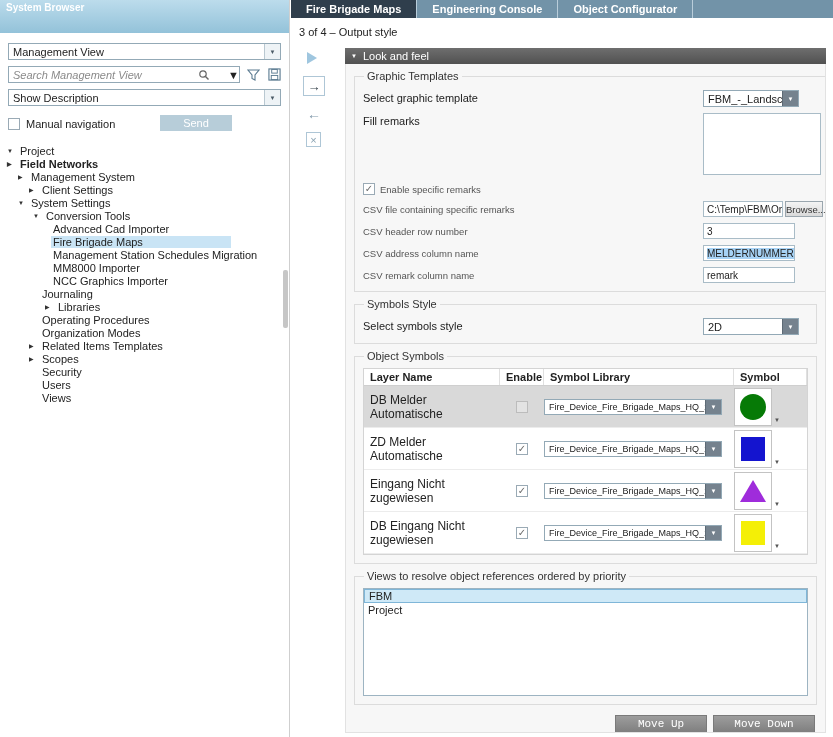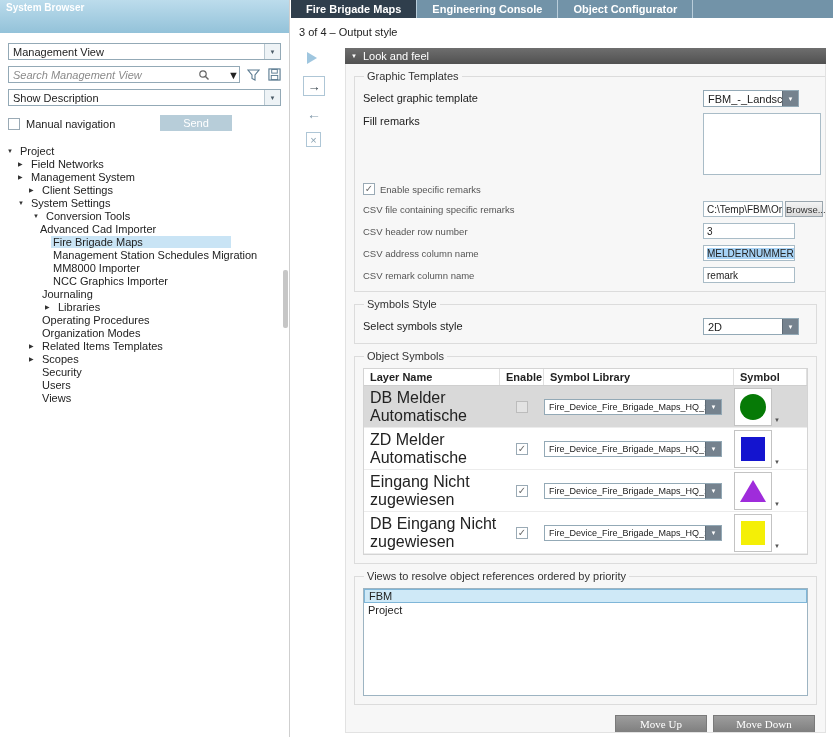--- a/index.html
+++ b/index.html
@@ -132,41 +132,41 @@
     font-weight:bold; font-size:11px; padding-left:6px; height:100%; display:flex; align-items:center;
     border-right:1px solid #e0e0e0;
   }
   .c1 { width:136px; flex:0 0 136px; }
   .c2 { width:44px; flex:0 0 44px; }
   .c3 { width:190px; flex:0 0 190px; }
   .c4 { flex:1; }
   .obj-row { display:flex; align-items:center; height:42px; border-bottom:1px solid #ececec; background:#fff; }
   .obj-row.selected { background:#d9d9d9; }
   .obj-row .oc { display:flex; align-items:center; height:100%; }
-  .obj-row .c1 { padding-left:6px; font-size:16px; }
+  .obj-row .c1 { padding-left:6px; font-size:12px; }
   .obj-row .c2 { justify-content:center; }
   .obj-row .c3 { padding-right:6px; }
   .table-combo { width:178px; flex:0 0 178px; height:16px; }
   .table-combo .combo-txt { font-size:9px; }
   .symbol-box {
     width:38px; height:38px; background:#fff; border:1px solid #c3c3c3;
     display:flex; align-items:center; justify-content:center;
   }
   .symbol-dd { font-size:6px; color:#555; margin-left:2px; align-self:flex-end; margin-bottom:4px; }
   .shape.circle { width:26px; height:26px; border-radius:50%; }
   .shape.square { width:24px; height:24px; }
   .shape.triangle { width:0; height:0; border-left:13px solid transparent; border-right:13px solid transparent; border-bottom:22px solid #000; }
   
   .views-list { margin-top:4px; height:108px; background:#fff; border:1px solid #9db4c2; overflow:hidden; }
   .view-item { height:14px; line-height:14px; padding-left:4px; font-size:11px; }
   .view-item.selected { background:#cfe9f7; border:1px solid #7fb6d8; line-height:12px; }
   .btn-row { display:flex; justify-content:flex-end; gap:6px; margin:10px 10px 0 0; }
   .gray-btn {
     height:18px; color:#fff; font-size:11px; border:1px solid #7a7a7a;
-    background:linear-gradient(#9d9d9d,#7f7f7f); font-family:Liberation Serif, serif;
+    background:linear-gradient(#9d9d9d,#7f7f7f); font-family:Liberation Mono, monospace;
   }
   .btn-up { width:92px; }
   .btn-down { width:102px; }
 </style>
 </head>
 <body>
 
 <aside class="left-panel">
   <div class="lp-header">System Browser</div>
   <div class="lp-controls">
@@ -206,41 +206,41 @@
       <span class="checkbox"></span>
       <span class="cb-label">Manual navigation</span>
       <button class="send-btn">Send</button>
     </div>
   </div>
   <div class="tree" id="tree">
       <div class="tree-row" style="padding-left: 6px;">
         <span class="tree-arrow">▼</span>
         <span class="tree-label">Project</span>
       </div>
-      <div class="tree-row" style="padding-left: 17px;">
+      <div class="tree-row" style="padding-left: 6px; font-weight: bold;">
         <span class="tree-arrow">▶</span>
         <span class="tree-label">Field Networks</span>
       </div>
       <div class="tree-row" style="padding-left: 17px;">
         <span class="tree-arrow">▶</span>
         <span class="tree-label">Management System</span>
       </div>
       <div class="tree-row" style="padding-left: 28px;">
         <span class="tree-arrow">▶</span>
         <span class="tree-label">Client Settings</span>
       </div>
       <div class="tree-row" style="padding-left: 17px;">
         <span class="tree-arrow">▼</span>
         <span class="tree-label">System Settings</span>
       </div>
       <div class="tree-row" style="padding-left: 32px;">
         <span class="tree-arrow">▼</span>
         <span class="tree-label">Conversion Tools</span>
       </div>
-      <div class="tree-row" style="padding-left: 26px;">
+      <div class="tree-row" style="padding-left: 39px;">
         <span class="tree-arrow"></span>
         <span class="tree-label">Advanced Cad Importer</span>
       </div>
       <div class="tree-row selected" style="padding-left: 39px;">
         <span class="tree-arrow"></span>
         <span class="tree-label">Fire Brigade Maps</span>
       </div>
       <div class="tree-row" style="padding-left: 39px;">
         <span class="tree-arrow"></span>
         <span class="tree-label">Management Station Schedules Migration</span>

